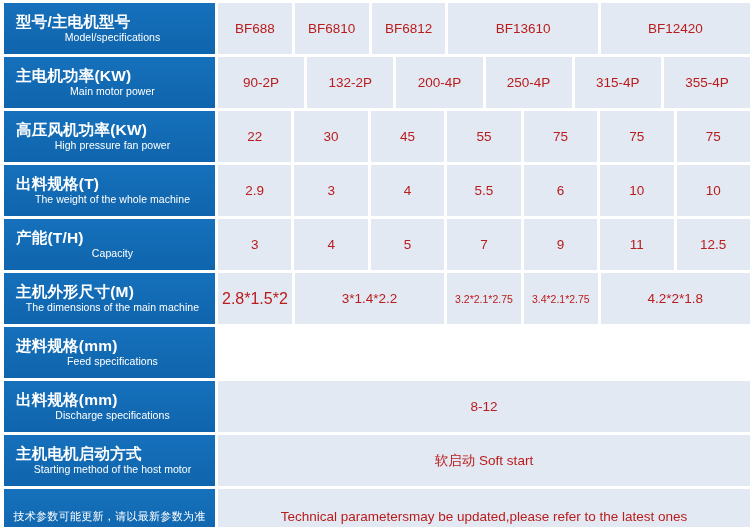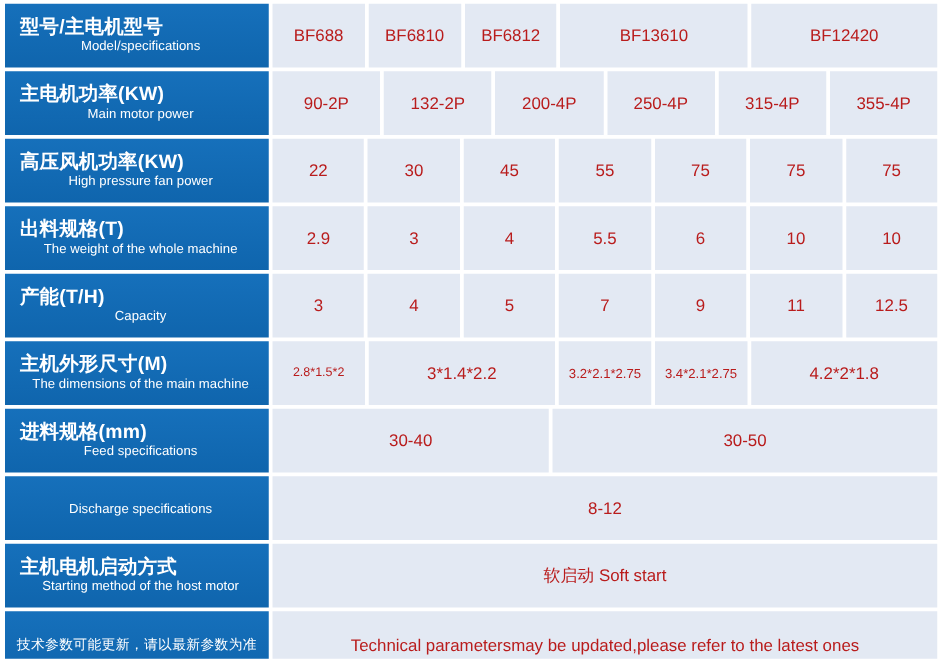--- a/index.html
+++ b/index.html
@@ -84,21 +84,21 @@
     display: flex;
     align-items: center;
     justify-content: center;
     text-align: center;
     font-size: 13.5px;
     box-sizing: border-box;
     padding: 2px 1px;
     white-space: nowrap;
     overflow: hidden;
   }
-  .cell.sz-sm { font-size: 10px; }
+  .cell.sz-sm { font-size: 16px; }
   .cell.sz-xs { font-size: 10.5px; }
 
   
   .w1 { flex: 1 1 0; }
   .w2 { flex: 2.05 1 0; }
   .w3 { flex: 3.08 1 0; }
   .w4 { flex: 4.3 1 0; }
   .w7 { flex: 7.4 1 0; }
 
   
@@ -192,27 +192,24 @@
         <div class="cell w1 sz-xs h-std">3.2*2.1*2.75</div>
         <div class="cell w1 sz-xs h-std">3.4*2.1*2.75</div>
         <div class="cell w2 h-std">4.2*2*1.8</div>
       </div>
     </div>
     <div class="spec-row">
       <div class="row-label h-std">
         <div class="cn">进料规格(mm)</div>
         <div class="en">Feed specifications</div>
       </div>
-      <div class="cells">
-        <div class="cell w3 h-std">30-40</div>
-        <div class="cell w4 h-std">30-50</div>
-      </div>
-    </div>
-    <div class="spec-row">
-      <div class="row-label h-std">
+    </div>
+    <div class="spec-row">
+      <div class="row-label h-std">
+        <div class="cn">出料规格(mm)</div>
         <div class="en">Discharge specifications</div>
       </div>
       <div class="cells">
         <div class="cell w7 h-std">8-12</div>
       </div>
     </div>
     <div class="spec-row">
       <div class="row-label h-std">
         <div class="cn">主机电机启动方式</div>
         <div class="en">Starting method of the host motor</div>

